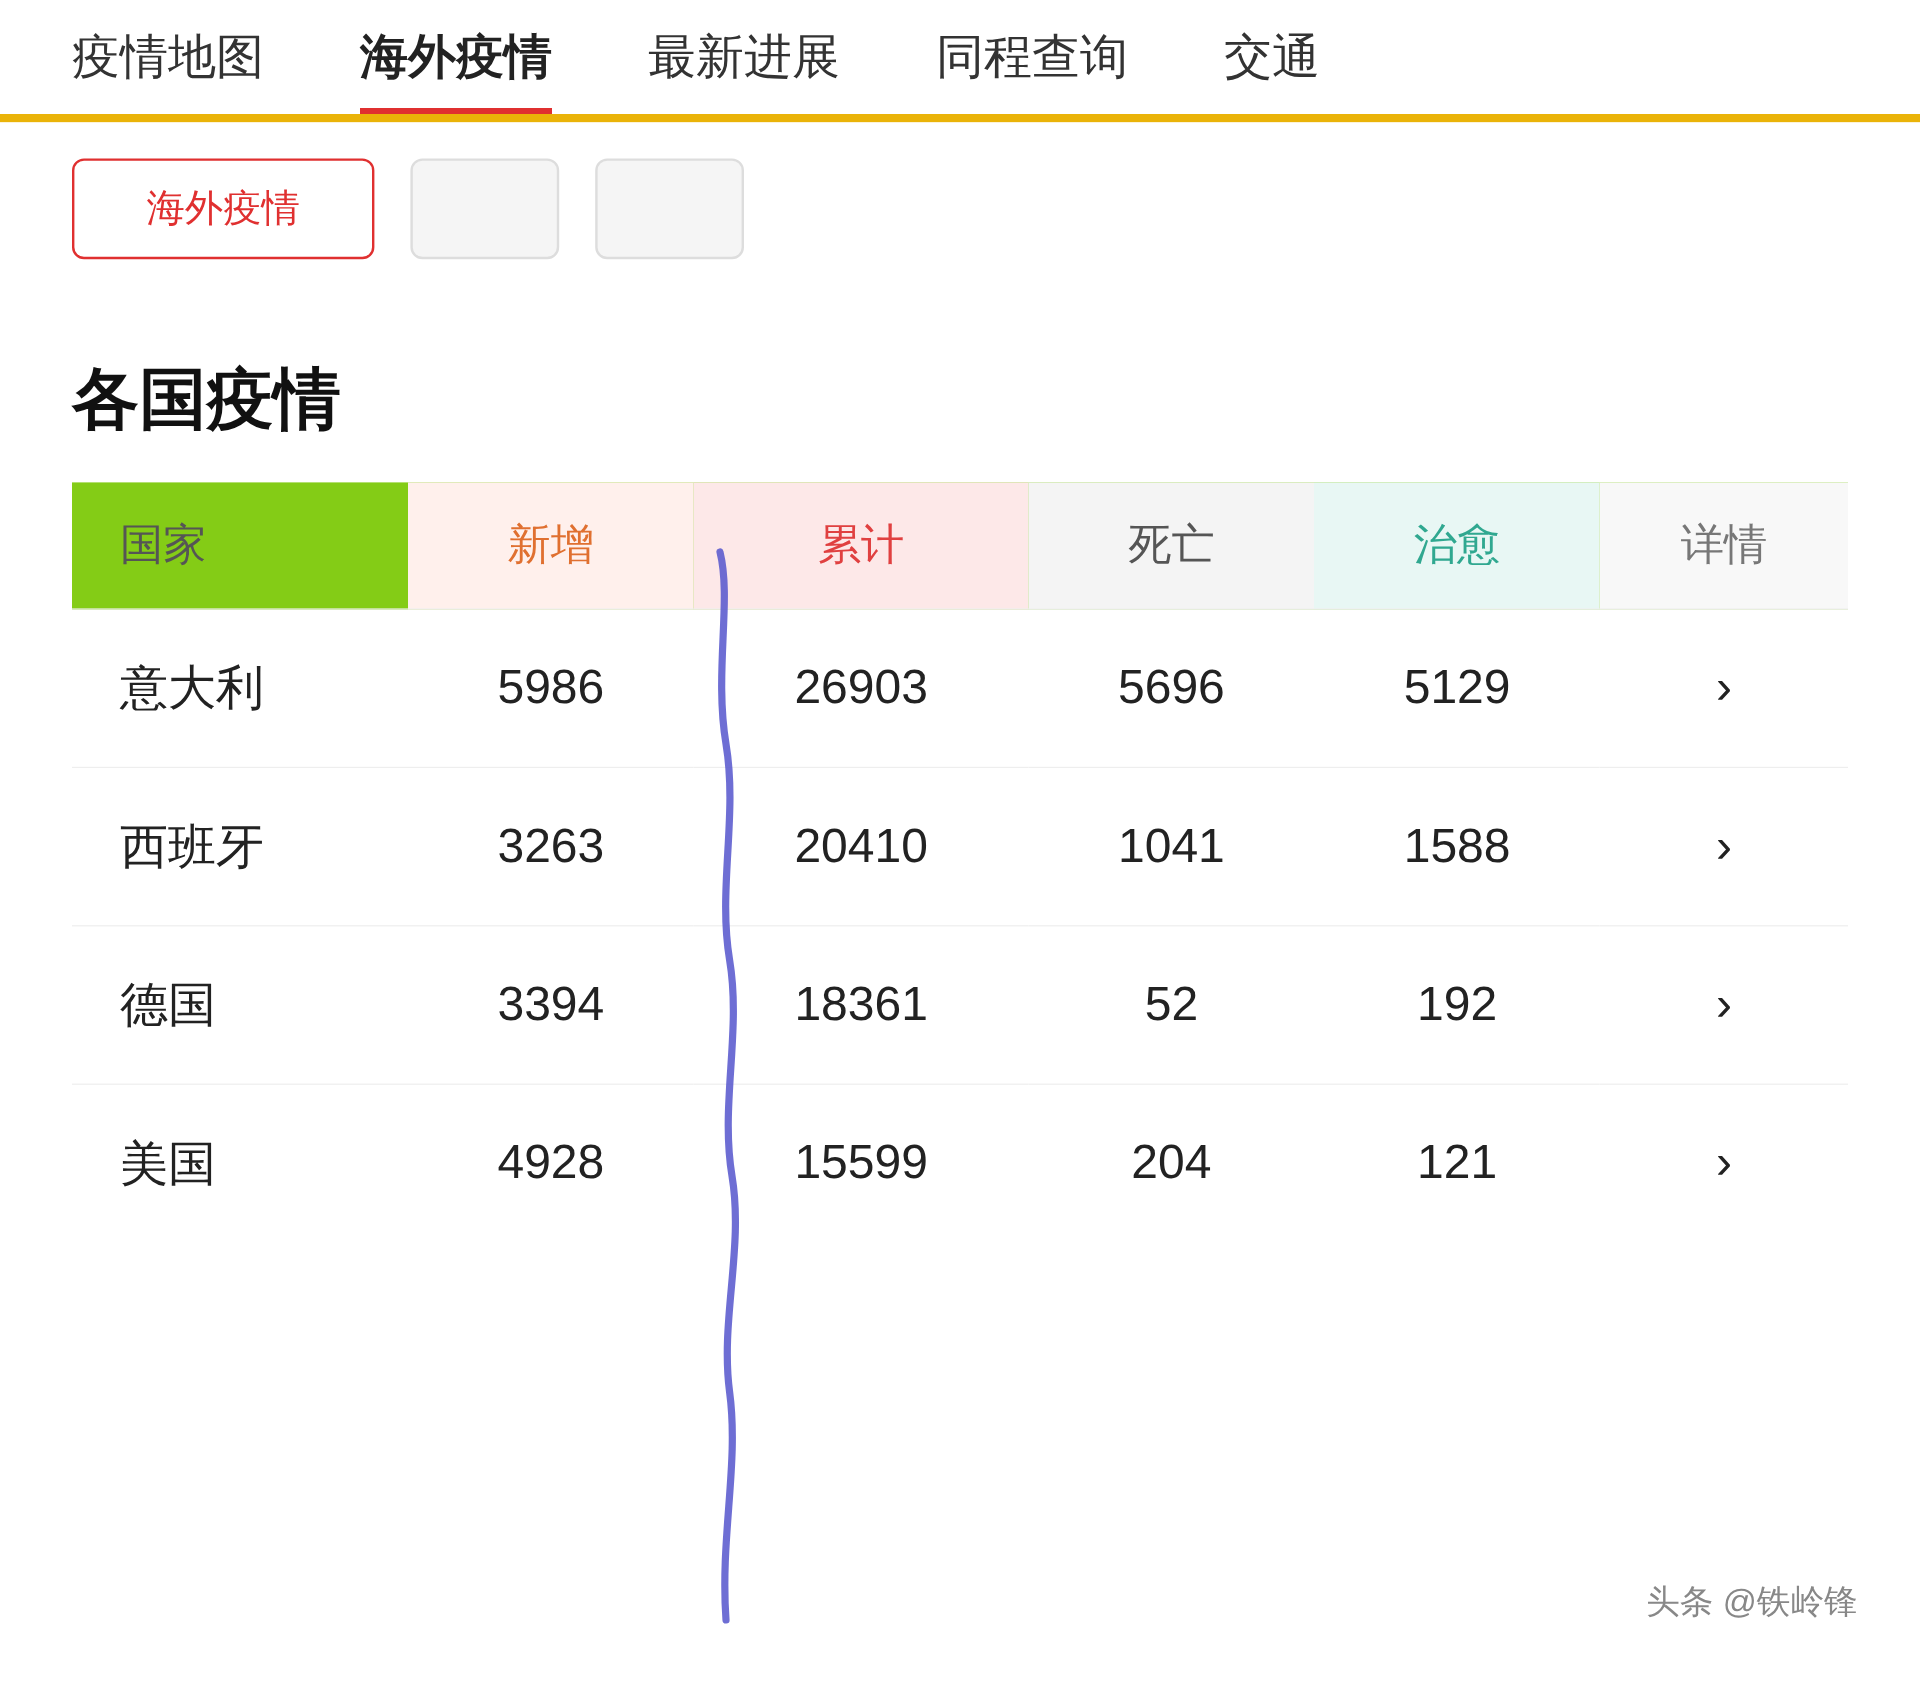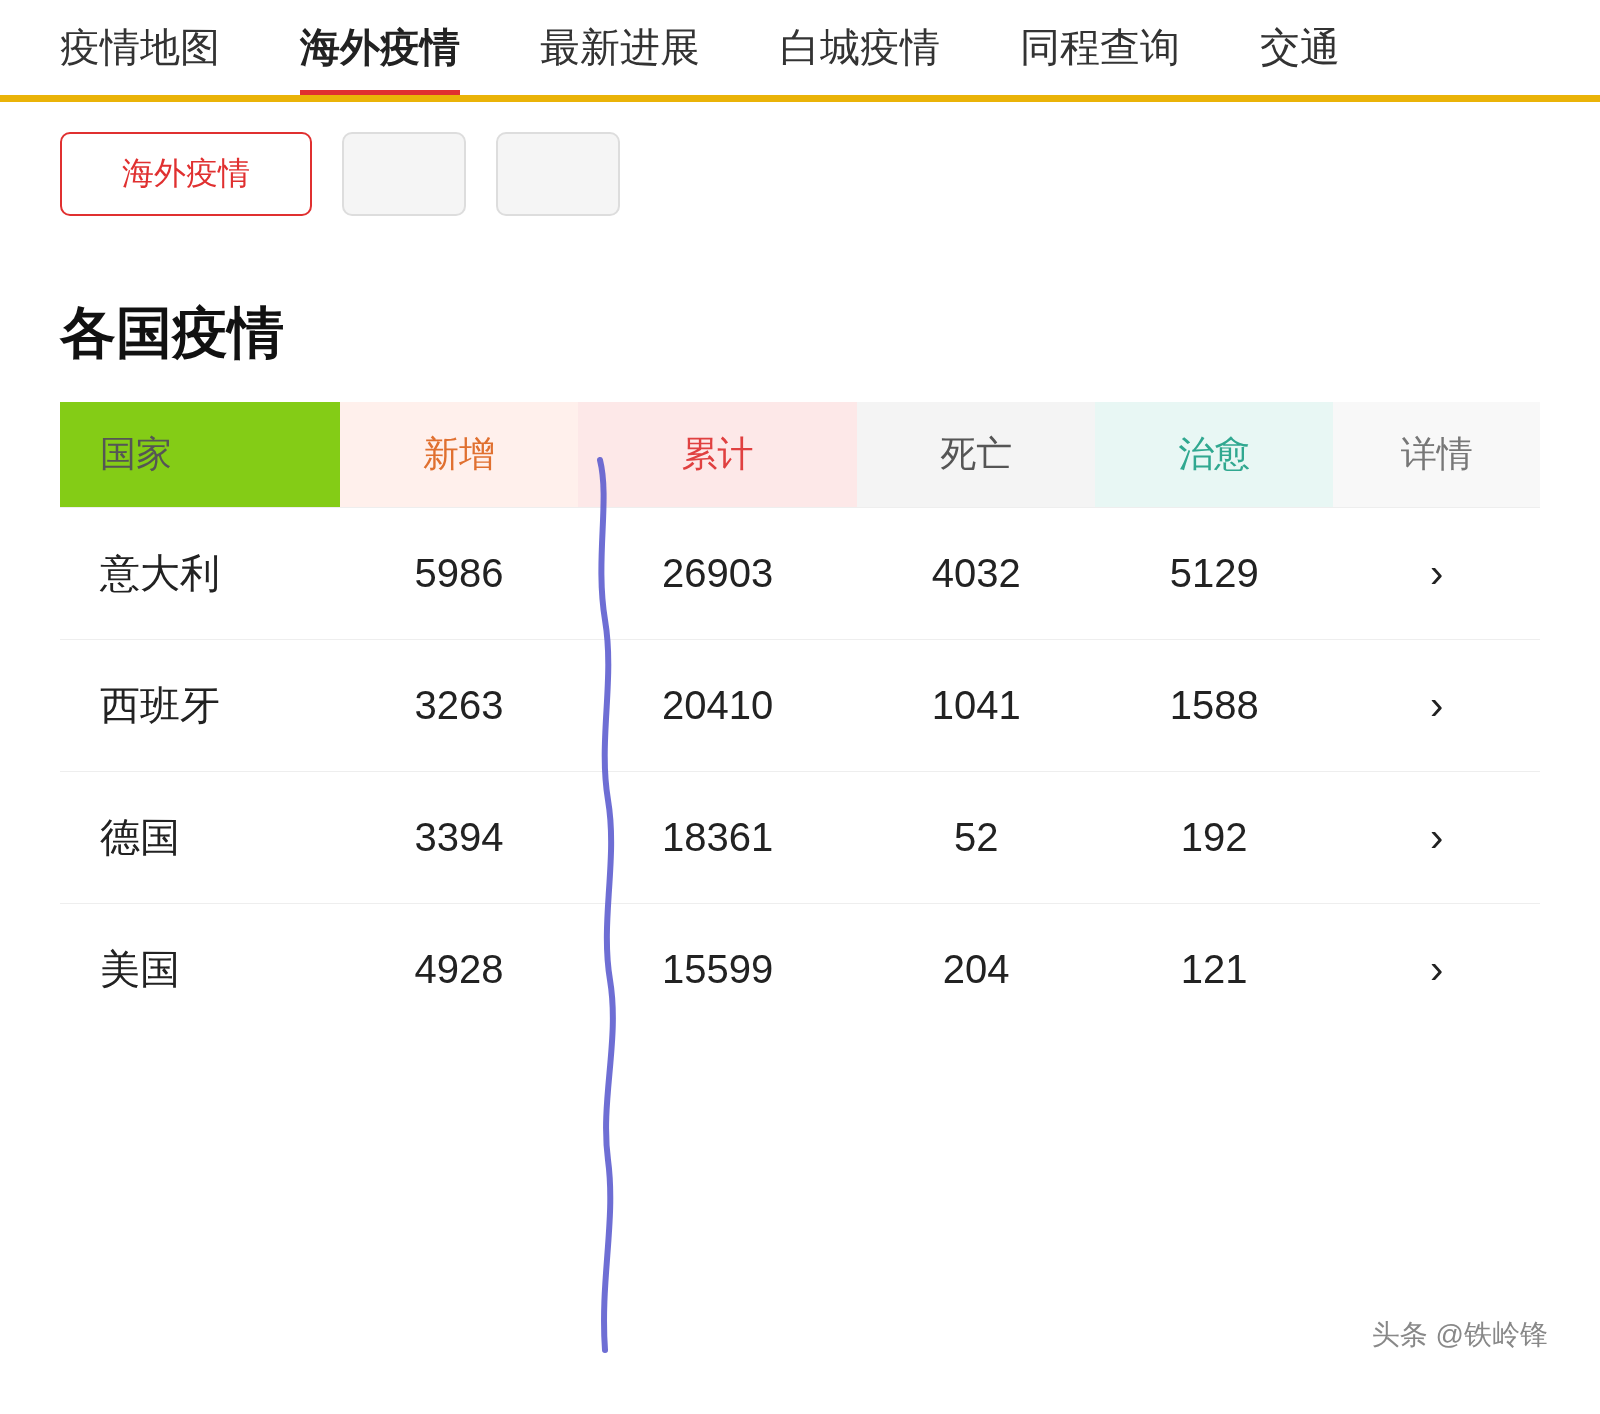--- a/index.html
+++ b/index.html
@@ -181,21 +181,20 @@
       z-index: 999;
     }
   </style>
 </head>
 <body>
 
 <nav class="nav-bar">
   <div class="nav-item">疫情地图</div>
   <div class="nav-item active">海外疫情</div>
   <div class="nav-item">最新进展</div>
-  <div class="nav-item">白城疫情</div>
   <div class="nav-item">同程查询</div>
   <div class="nav-item">交通</div>
 </nav>
 
 <div class="tab-section">
   <button class="tab-btn">海外疫情</button>
   <button class="tab-btn inactive"></button>
   <button class="tab-btn inactive"></button>
 </div>
 
@@ -211,21 +210,21 @@
       <th class="th-recovered">治愈</th>
       <th class="th-detail">详情</th>
     </tr>
   </thead>
   <tbody>
 
     <tr class="table-row">
       <td class="td-country">意大利</td>
       <td class="td-new">5986</td>
       <td class="td-cumulative">26903</td>
-      <td class="td-death">4032</td>
+      <td class="td-death">5696</td>
       <td class="td-recovered">5129</td>
       <td class="td-detail">›</td>
     </tr>
 
     <tr class="table-row">
       <td class="td-country">西班牙</td>
       <td class="td-new">3263</td>
       <td class="td-cumulative">20410</td>
       <td class="td-death">1041</td>
       <td class="td-recovered">1588</td>

